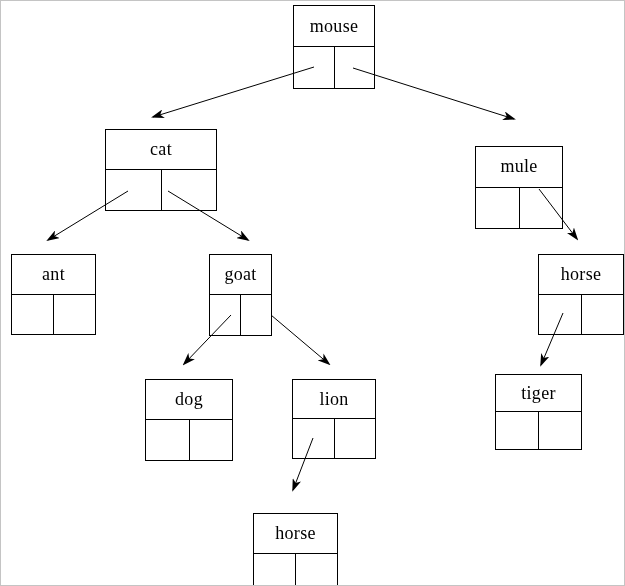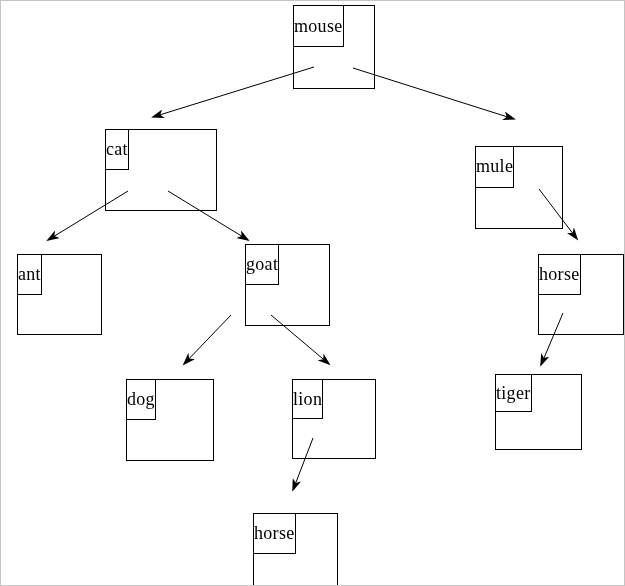--- a/index.html
+++ b/index.html
@@ -12,21 +12,21 @@
     background: #ffffff;
     font-family: "Liberation Serif", "DejaVu Serif", serif;
     overflow: hidden;
   }
   .node {
     position: absolute;
     box-sizing: border-box;
     border: 1px solid #000000;
     background: #ffffff;
     display: flex;
-    flex-direction: row;
+    flex-direction: column;
     z-index: 1;
   }
   .node-label {
     box-sizing: border-box;
     height: 50%;
     border-bottom: 1px solid #000000;
     display: flex;
     align-items: center;
     justify-content: center;
     font-size: 18px;
@@ -66,45 +66,45 @@
   </div>
 
   <div class="node" style="left:474px; top:128px; width:88px; height:83px;margin-top:17px;">
     <div class="node-label">mule</div>
     <div class="node-cells">
       <div class="cell left"></div>
       <div class="cell right"></div>
     </div>
   </div>
 
-  <div class="node" style="left:16px; top:253px; width:85px; height:81px;">
+  <div class="node" style="left:10px; top:253px; width:85px; height:81px;">
     <div class="node-label">ant</div>
     <div class="node-cells">
       <div class="cell left"></div>
       <div class="cell right"></div>
     </div>
   </div>
 
-  <div class="node" style="left:208px; top:243px; width:85px; height:82px;margin-left:36px;">
+  <div class="node" style="left:208px; top:253px; width:63px; height:82px;">
     <div class="node-label">goat</div>
     <div class="node-cells">
       <div class="cell left"></div>
       <div class="cell right"></div>
     </div>
   </div>
 
   <div class="node" style="left:537px; top:253px; width:86px; height:81px;">
     <div class="node-label">horse</div>
     <div class="node-cells">
       <div class="cell left"></div>
       <div class="cell right"></div>
     </div>
   </div>
 
-  <div class="node" style="left:125px; top:378px; width:88px; height:82px;">
+  <div class="node" style="left:144px; top:378px; width:88px; height:82px;">
     <div class="node-label">dog</div>
     <div class="node-cells">
       <div class="cell left"></div>
       <div class="cell right"></div>
     </div>
   </div>
 
   <div class="node" style="left:291px; top:378px; width:84px; height:80px;">
     <div class="node-label">lion</div>
     <div class="node-cells">

